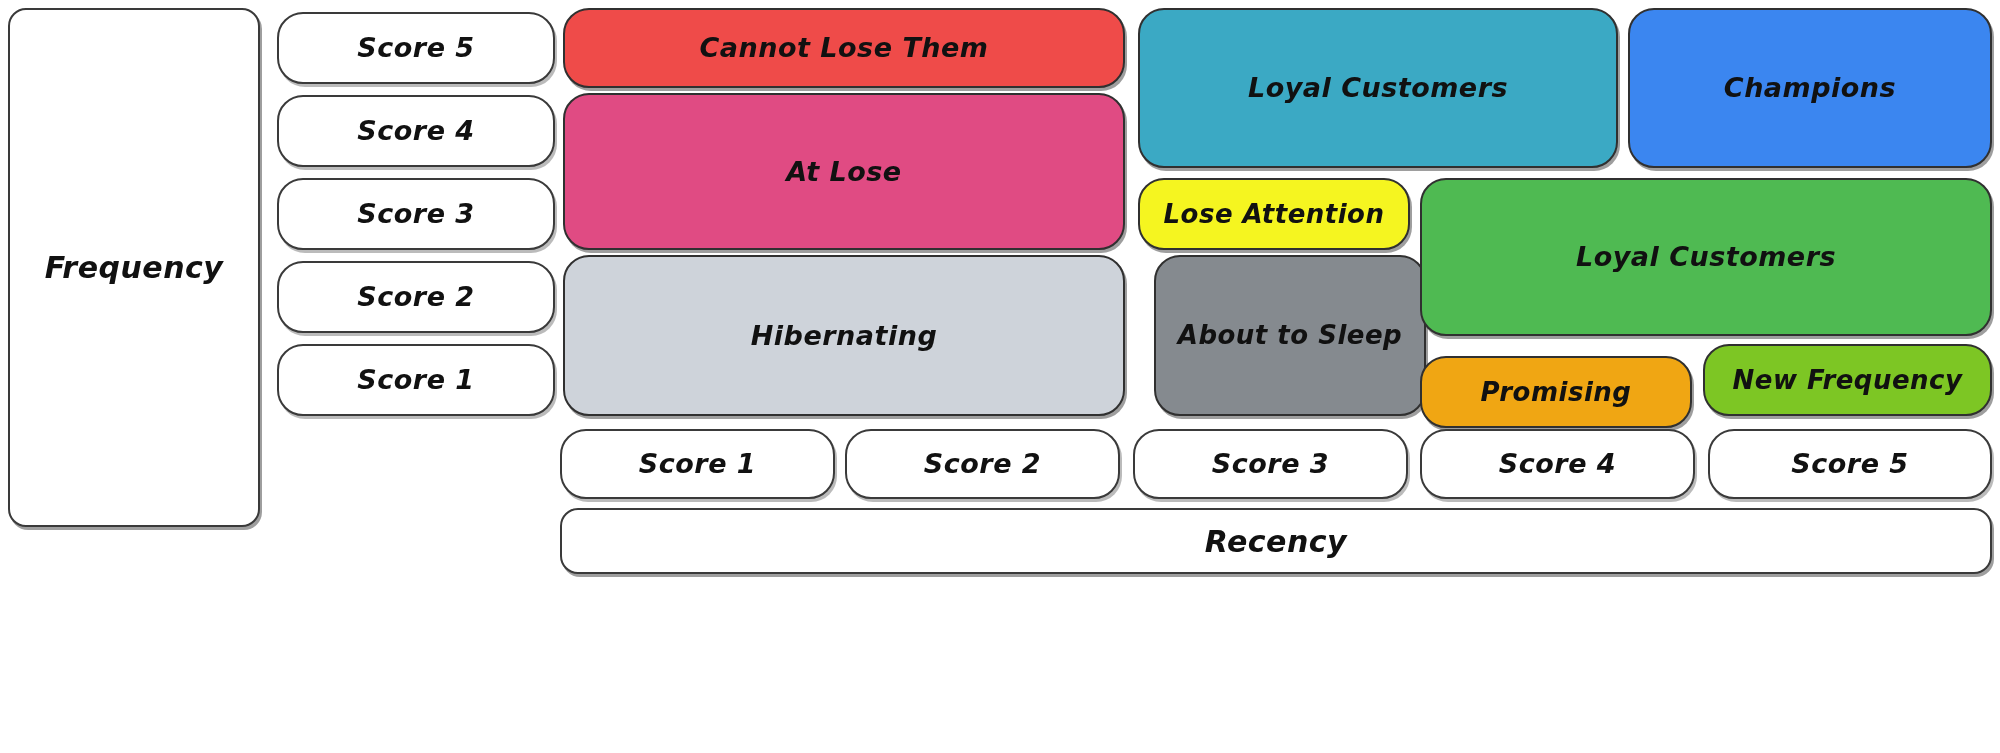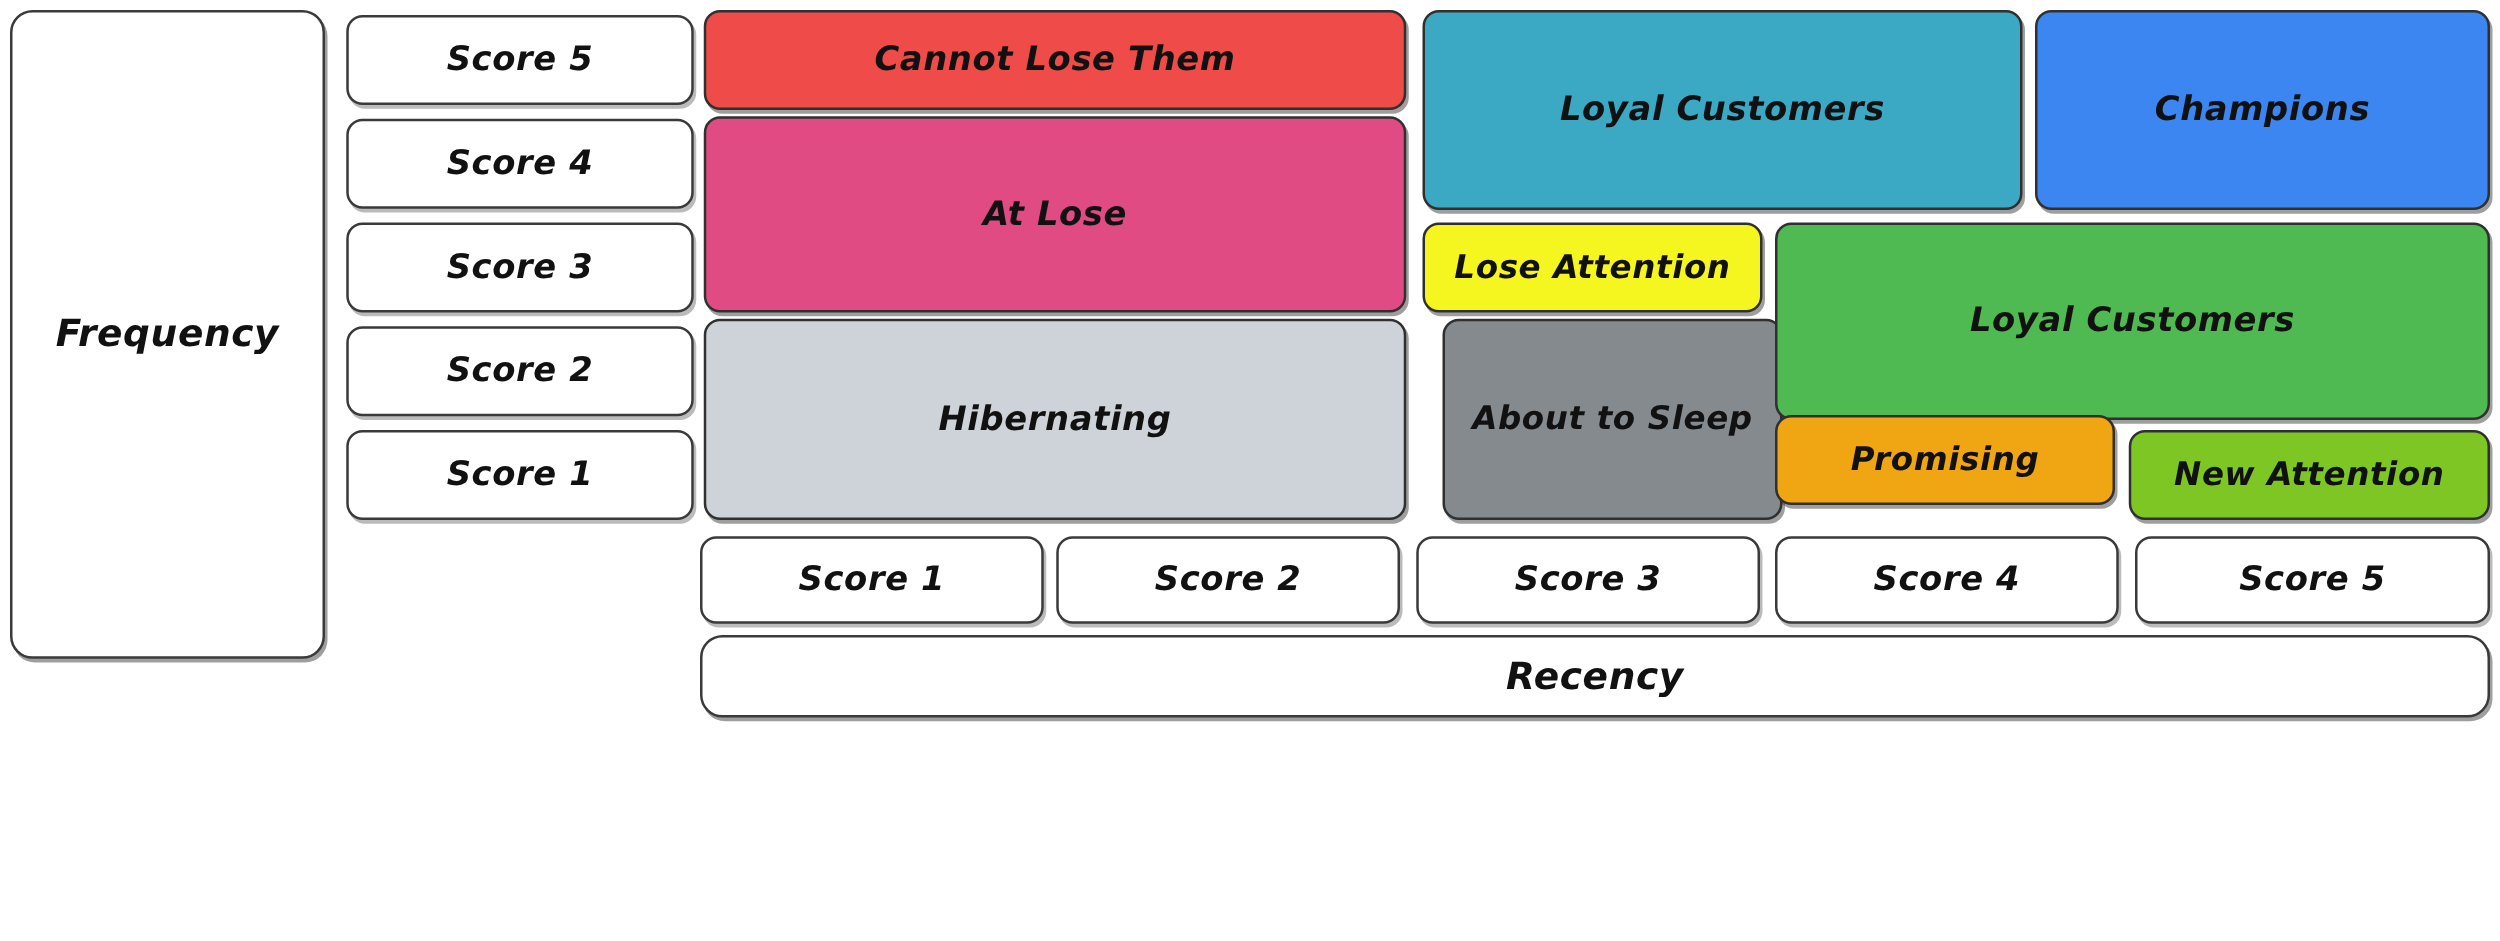--- a/index.html
+++ b/index.html
@@ -6,21 +6,21 @@
   body{
     width:2000px;height:753px;position:relative;overflow:hidden;
     font-family:"DejaVu Sans","Liberation Sans",sans-serif;
   }
   #canvas{position:absolute;left:0;top:0;width:2000px;height:753px;}
 
   .box{
     position:absolute;
     box-sizing:border-box;
     border:2px solid #2b2b2b;
-    border-radius:13px;
+    border-radius:26px;
     display:flex;align-items:center;justify-content:center;
     text-align:center;
     color:#111111;
     font-size:27px;
     letter-spacing:0.5px;
     font-family:"DejaVu Sans","Liberation Sans",sans-serif;
     font-style:italic;
     font-weight:600;
     box-shadow:2px 3px 0 rgba(40,40,40,0.45);
     padding:4px 8px;
@@ -95,26 +95,26 @@
   </div>
 
   <div class="box seg" style="left:1138px;top:255px;width:272px;height:161px;background:#858A8F;font-size:26px;margin-left:16px;">
     <span class="txt">About to Sleep</span>
   </div>
 
   <div class="box seg" style="left:1420px;top:178px;width:572px;height:158px;background:#4FBA52;">
     <span class="txt">Loyal Customers</span>
   </div>
 
-  <div class="box seg" style="left:1420px;top:332px;width:272px;height:72px;background:#F0A613;font-size:26px;align-items:center;">
+  <div class="box seg" style="left:1420px;top:356px;width:272px;height:72px;background:#F0A613;font-size:26px;align-items:center;">
     <span class="txt">Promising</span>
   </div>
 
   <div class="box seg" style="left:1703px;top:344px;width:289px;height:72px;background:#7DC624;font-size:26px;">
-    <span class="txt">New Attention</span>
+    <span class="txt">New Frequency</span>
   </div>
 
   <div class="box label-box" style="left:560px;top:429px;width:275px;height:70px;">
     <span class="txt">Score 1</span>
   </div>
   <div class="box label-box" style="left:845px;top:429px;width:275px;height:70px;">
     <span class="txt">Score 2</span>
   </div>
   <div class="box label-box" style="left:1133px;top:429px;width:275px;height:70px;">
     <span class="txt">Score 3</span>

